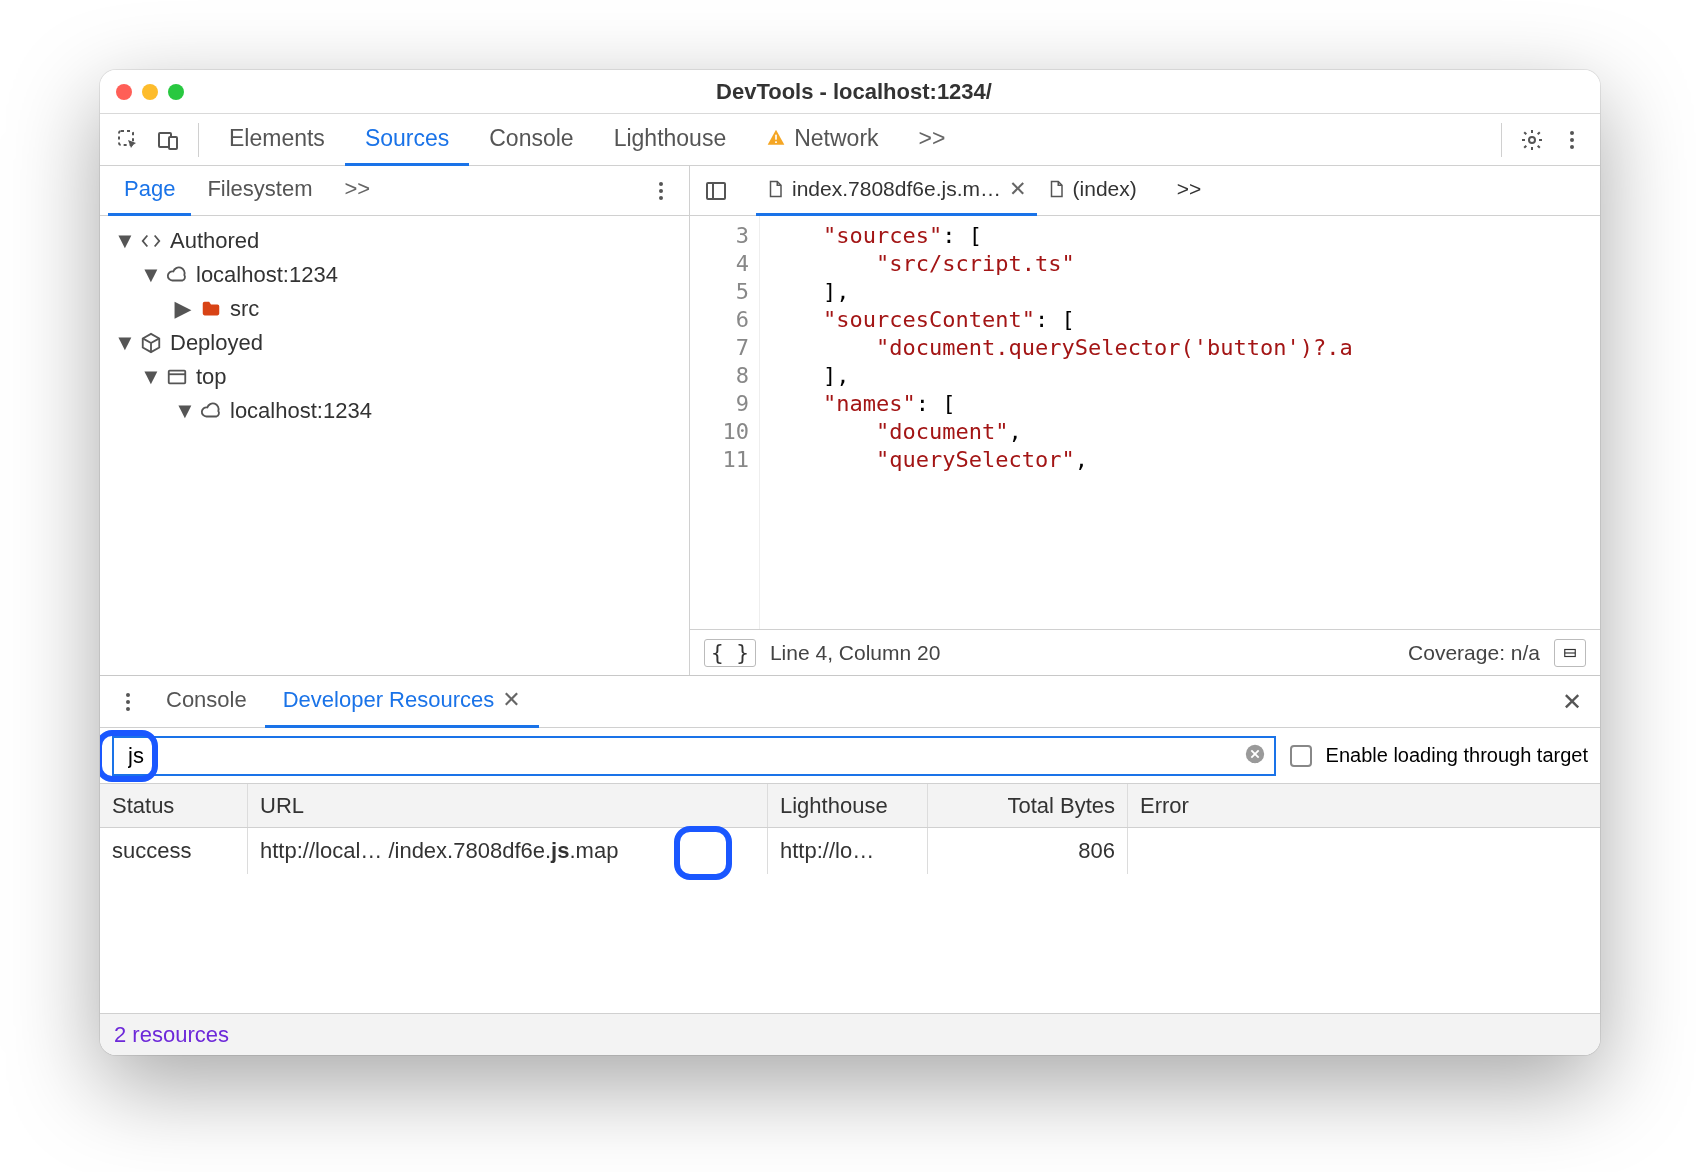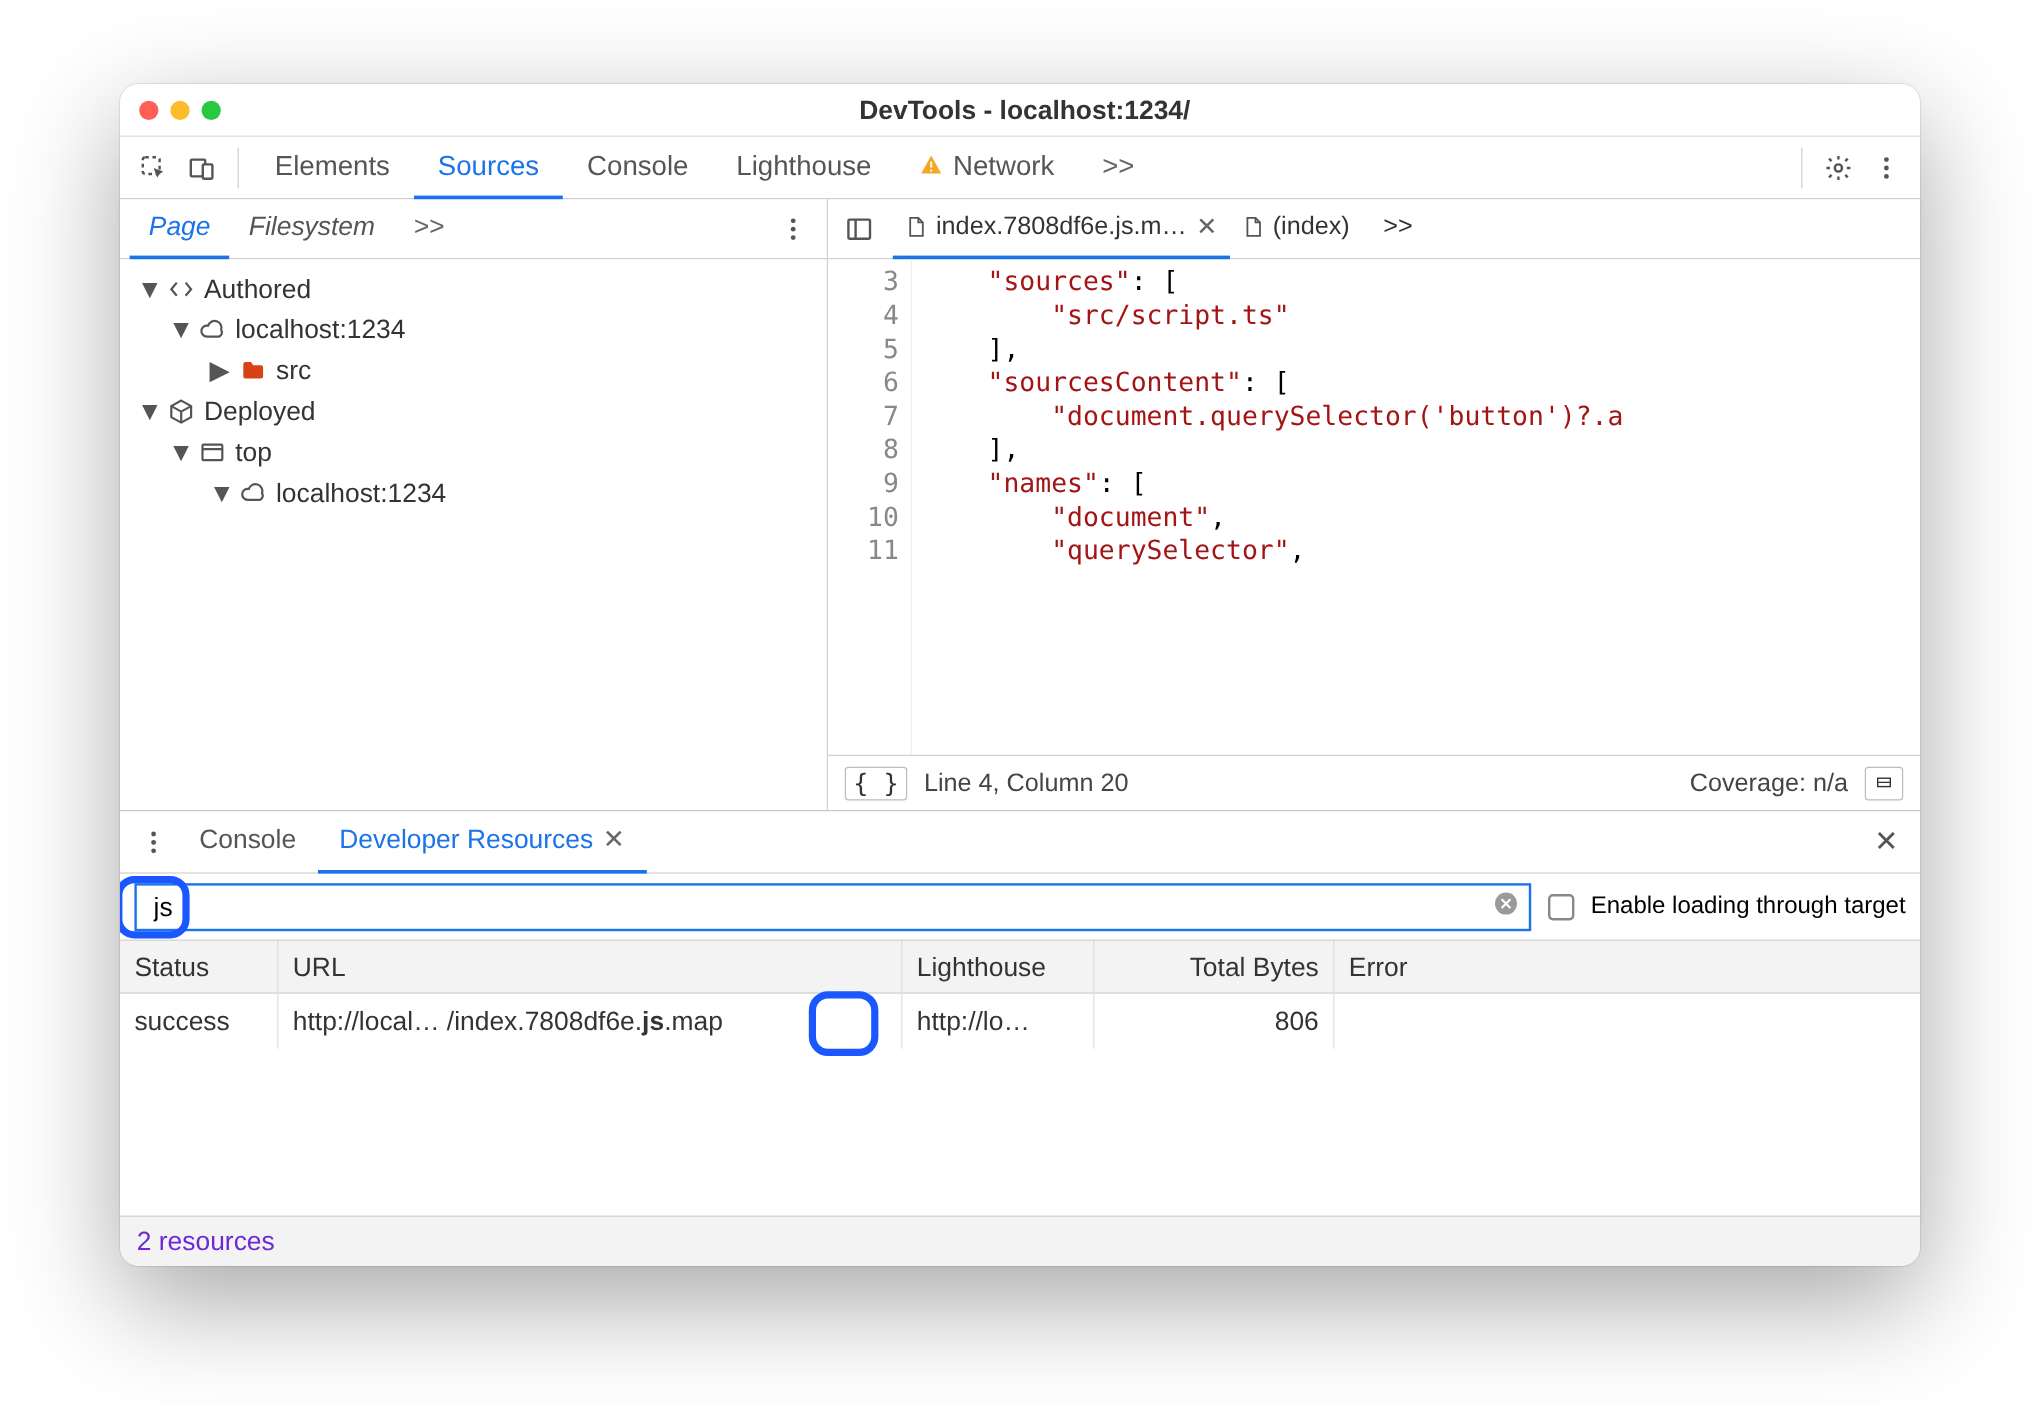--- a/index.html
+++ b/index.html
@@ -79,42 +79,41 @@
     display:flex; flex-direction:column;
   }
   .side-tabs {
     height:50px; display:flex; align-items:center; border-bottom:1px solid #d0d0d0;
     padding:0 8px;
   }
   .side-tab {
     padding:0 16px; height:50px; display:flex; align-items:center;
     font-size:22px; color:#555; cursor:pointer;
     border-bottom:3px solid transparent;
-    font-style:italic;
   }
   .side-tab.active { color:#1a73e8; border-bottom-color:#1a73e8; }
   .more { color:#666; }
   .tree {
     flex:1; overflow:auto; padding:8px 4px; font-size:22px; color:#333;
   }
   .tree-row {
     display:flex; align-items:center; gap:8px; padding:4px 0 4px 10px;
     white-space:nowrap;
   }
   .tree-row .tw { color:#555; width:18px; text-align:center; }
   .tree-indent-1 { padding-left:36px; }
   .tree-indent-2 { padding-left:70px; }
   .folder-icon { color:#d84315; }
   .file-icon { color:#9c27b0; }
   .cloud-icon, .cube-icon, .win-icon { color:#555; }
   
   .editor-pane { flex:1; display:flex; flex-direction:column; min-width:0; }
   .ed-tabs {
     height:50px; display:flex; align-items:center; border-bottom:1px solid #d0d0d0;
-    padding:0 6px; gap:8px;
+    padding:0 6px; gap:20px;
   }
   .ed-file-tab {
     display:flex; align-items:center; gap:8px; padding:0 10px; height:50px;
     font-size:21px; color:#333; cursor:pointer;
     border-bottom:3px solid transparent;
   }
   .ed-file-tab.active { border-bottom-color:#1a73e8; }
   .ed-file-tab .fic { color:#555; }
   .ed-close { color:#666; cursor:pointer; }
   .code-area {
@@ -178,21 +177,21 @@
   .table {
     flex:1; display:flex; flex-direction:column;
   }
   .thead, .trow {
     display:flex;
     font-size:22px;
   }
   .thead { height:44px; align-items:center; color:#333; border-bottom:1px solid #d0d0d0; background:#f3f3f3; }
   .trow { height:46px; align-items:center; color:#333; }
   .cell { padding:0 12px; border-right:1px solid #dcdcdc; height:100%; display:flex; align-items:center; overflow:hidden; white-space:nowrap; }
-  .c-status{ width:132px; }
+  .c-status{ width:148px; }
   .c-url{ width:520px; }
   .c-init{ width:160px; }
   .c-bytes{ width:200px; justify-content:flex-end; }
   .c-error{ flex:1; border-right:none; }
   .tblbody { flex:1; }
   .drawer-status {
     height:42px; display:flex; align-items:center; padding:0 14px;
     font-size:22px; color:#6d28d9; background:#f3f3f3; border-top:1px solid #d0d0d0;
   }
   .bold { font-weight:600; }

